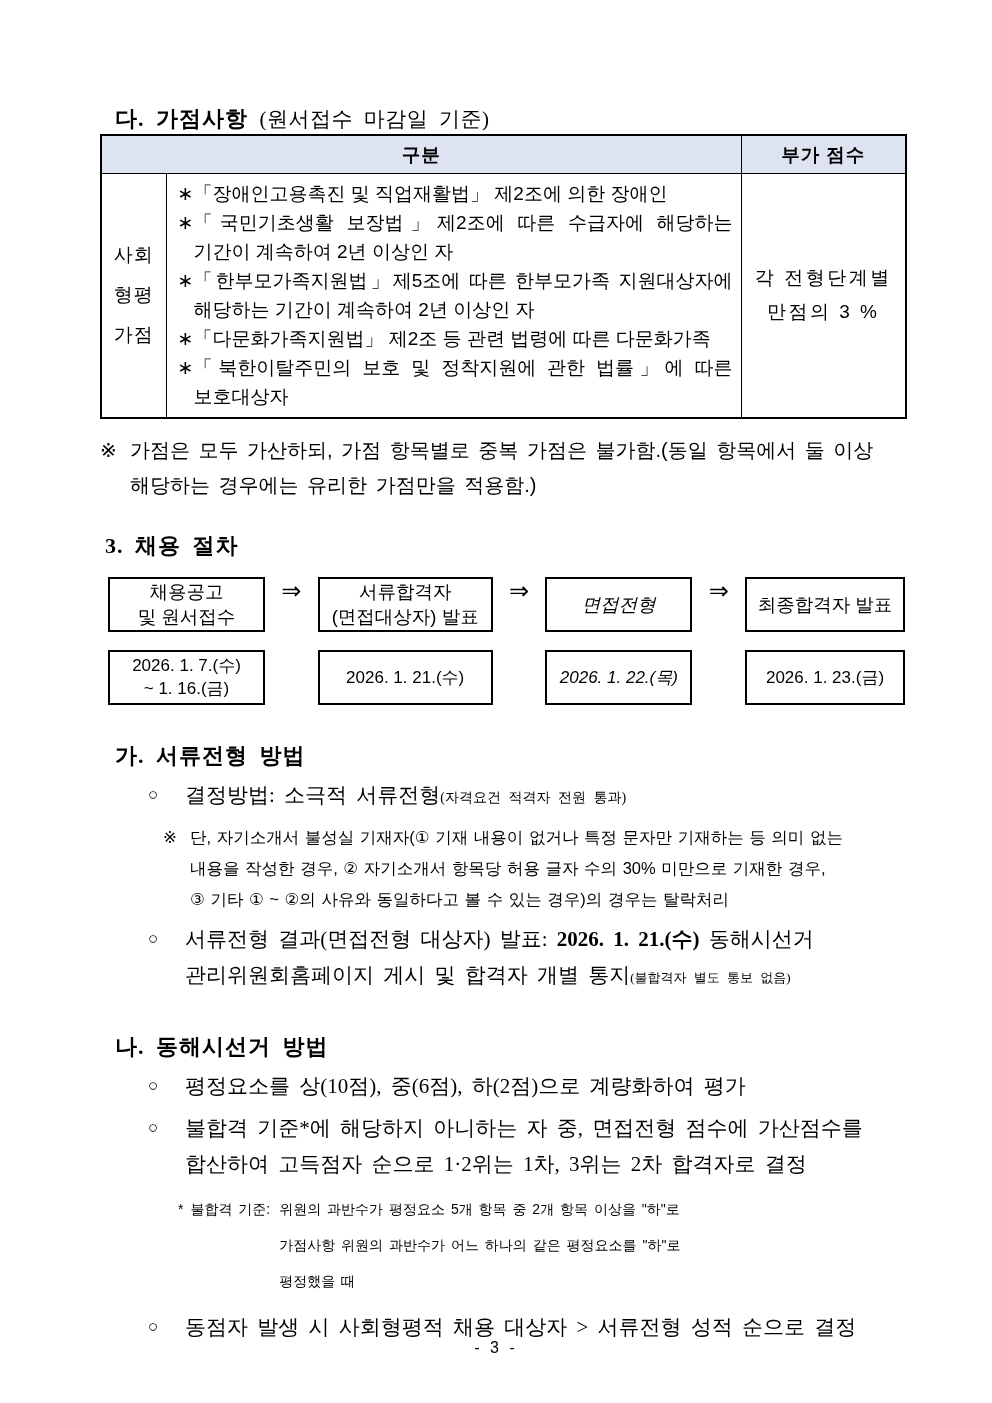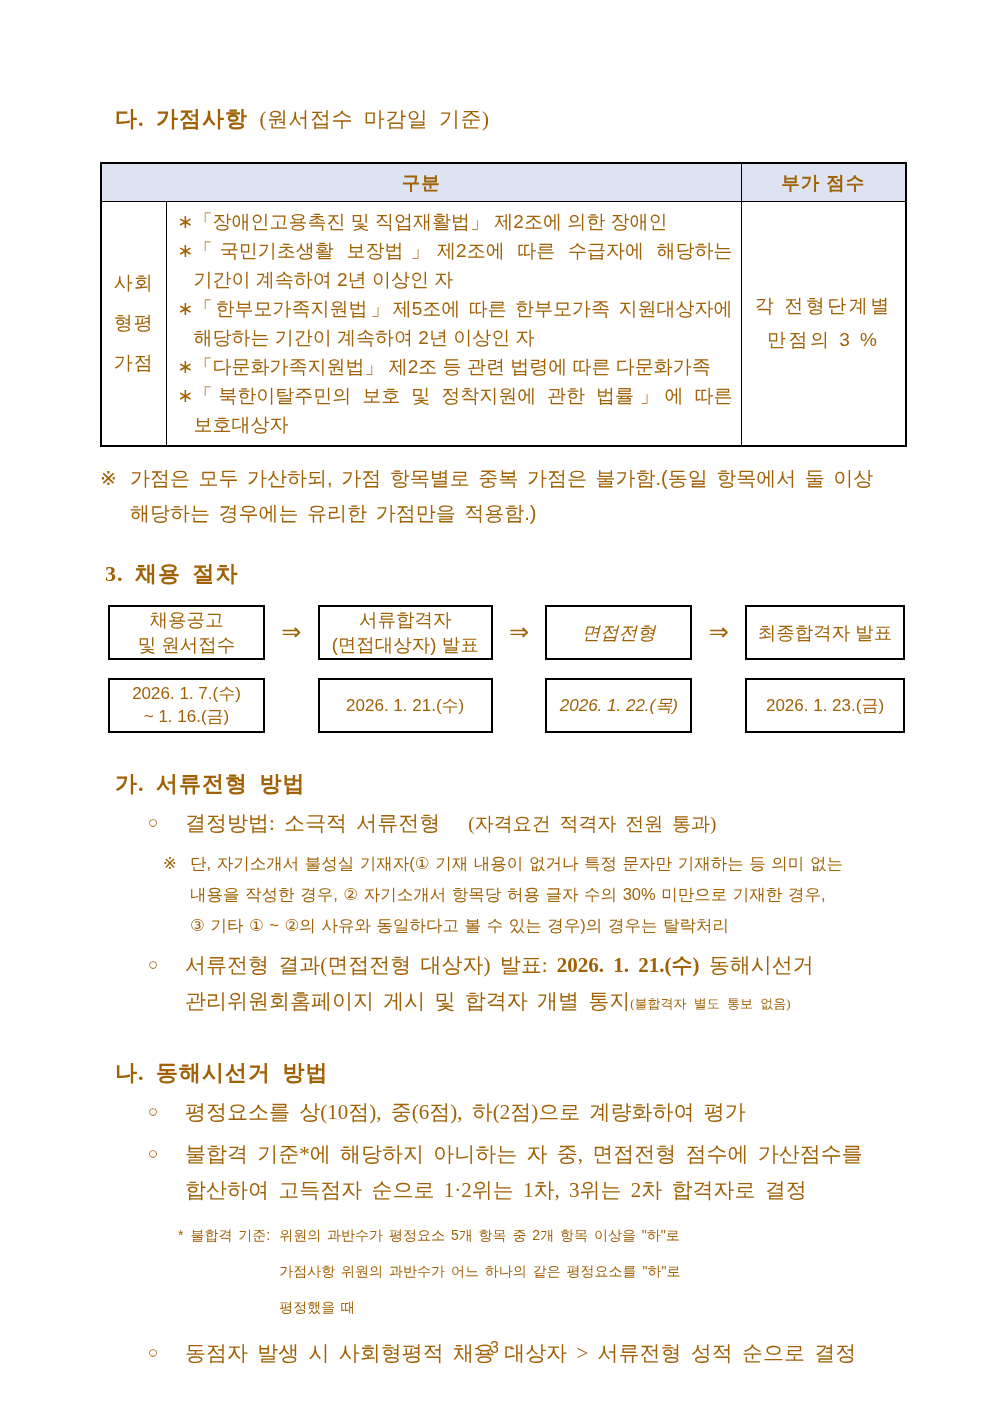--- a/index.html
+++ b/index.html
@@ -3,21 +3,21 @@
 <meta charset="utf-8">
 <style>
   * { margin: 0; padding: 0; box-sizing: border-box; }
   html, body { background: #ffffff; }
   .page {
     position: relative;
     width: 992px;
     height: 1403px;
     margin: 0 auto;
     background: #ffffff;
-    color: #a16207;
+    color: #000000;
     font-family: "Liberation Serif", "DejaVu Serif", serif;
     overflow: hidden;
     padding: 104px 87px 0 100px;
   }
   .content { width: 805px; }
 
   
   .sec-heading {
     font-family: "Liberation Serif", "DejaVu Serif", serif;
     font-weight: bold;
@@ -27,21 +27,21 @@
     white-space: nowrap;
   }
   .heading-note { font-weight: normal; font-size: 21px; letter-spacing: 0.5px; }
   .indent-15 { margin-left: 15px; }
   .indent-5  { margin-left: 5px; }
 
   
   table.bonus-table {
     width: 805px;
     border-collapse: collapse;
-    margin-top: 28px;
+    margin-top: 0;
     table-layout: fixed;
   }
   table.bonus-table, table.bonus-table th, table.bonus-table td {
     border: 1.6px solid #000;
   }
   table.bonus-table { border-width: 2px; }
   .bonus-table th {
     background: #dde3f1;
     height: 38px;
     font-family: "Liberation Sans", "DejaVu Sans", sans-serif;
@@ -115,21 +115,21 @@
     line-height: 36px;
     word-spacing: 2px;
   }
   .fail-note .fail-head { white-space: nowrap; margin-right: 9px; }
   .fail-note .fail-marker { margin-right: 7px; }
 
   
   .proc-heading { margin-top: 28px; }
   .flow-row, .date-row {
     display: flex;
-    align-items: center;
+    align-items: flex-start;
     width: 805px;
     font-family: "Liberation Sans", "DejaVu Sans", sans-serif;
     padding-left: 8px;
   }
   .flow-row { margin-top: 16px; }
   .date-row { margin-top: 18px; }
   .flow-box, .date-box {
     border: 2px solid #000;
     display: flex;
     align-items: center;
@@ -166,21 +166,21 @@
     line-height: 36px;
     word-spacing: 4px;
   }
   .bullet-marker {
     width: 37px;
     flex: 0 0 37px;
     font-size: 17px;
     line-height: 36px;
   }
   .bullet-text { flex: 1; white-space: pre-line; word-break: keep-all; }
-  .paren-small { font-size: 19px; margin-left: 28px; }
+  .paren-small { font-size: 14px; }
   .date-strong { font-weight: bold; }
   .small-note { font-size: 13px; }
   .mt10 { margin-top: 10px; }
 
   
   .page-footer {
     position: absolute;
     left: 0;
     bottom: 46px;
     width: 100%;

